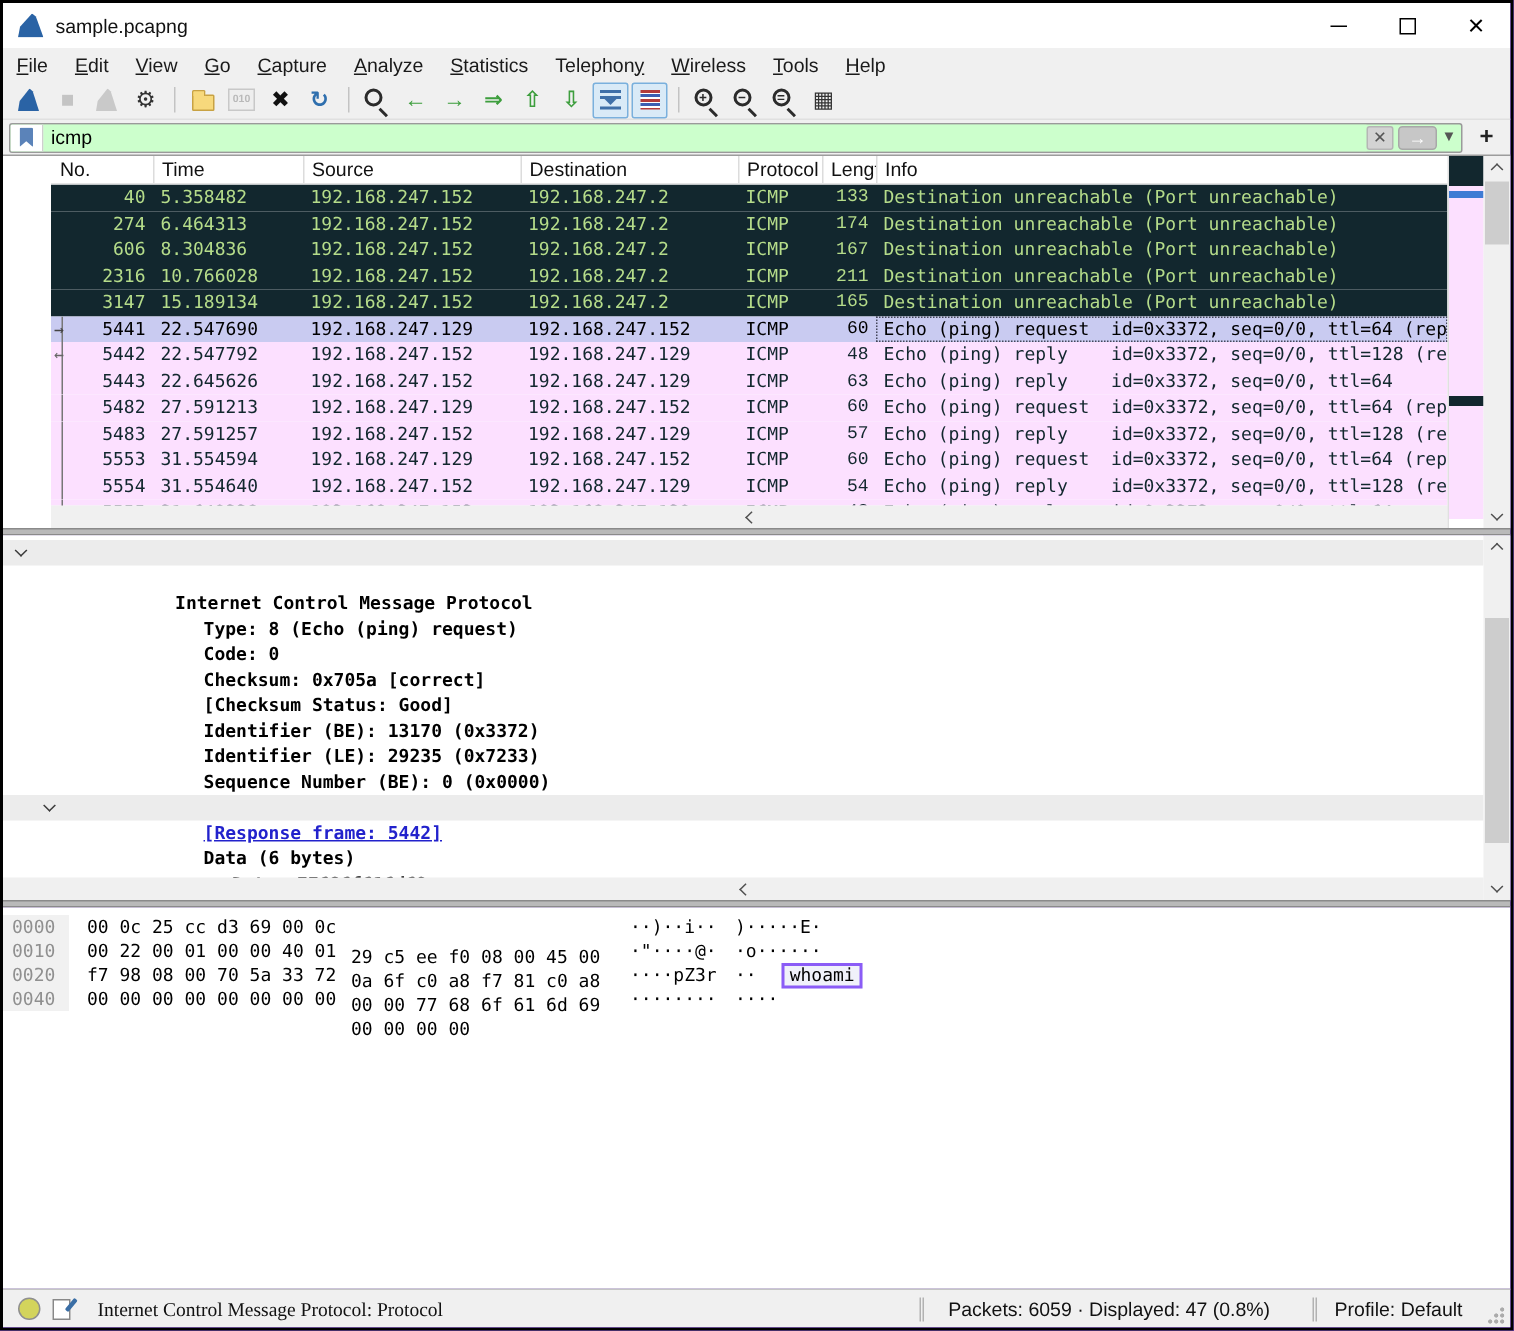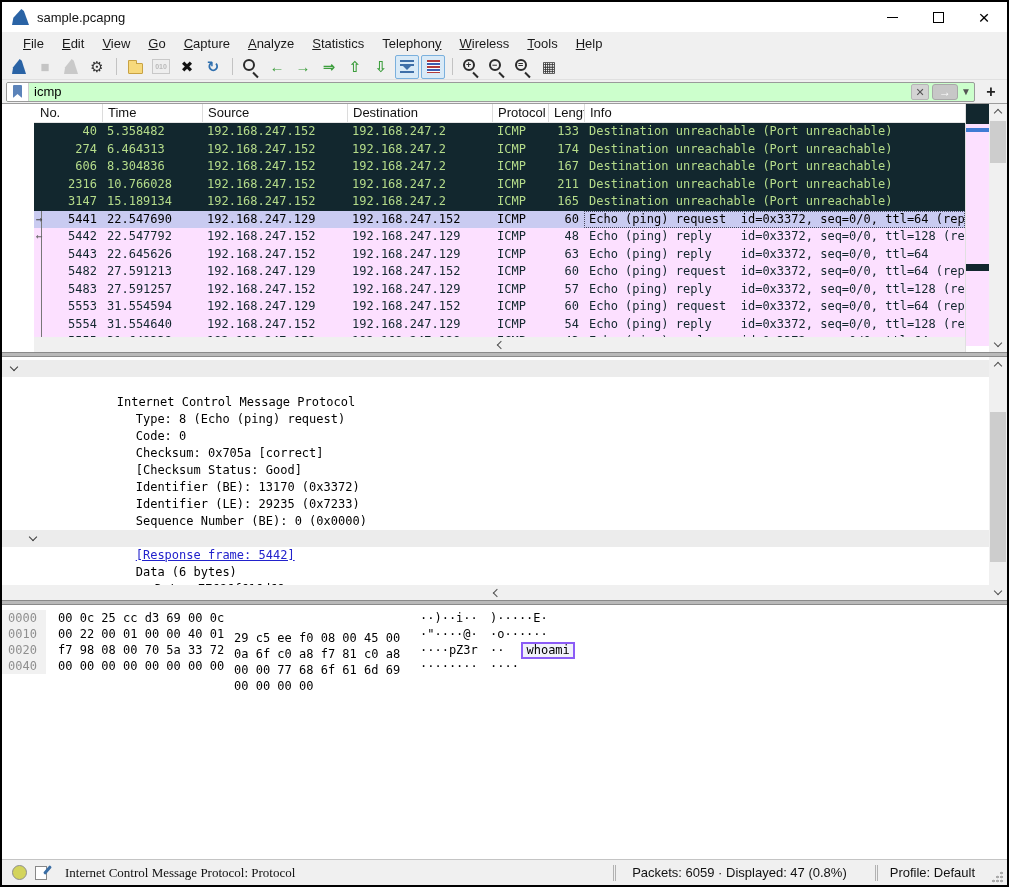--- a/index.html
+++ b/index.html
@@ -14,21 +14,21 @@
   .fin{display:inline-block;width:14px;height:15px;background:#2a63a5;
        clip-path:polygon(0 100%,8% 55%,55% 0,70% 12%,100% 100%);}
   .titlebar .fin{width:17px;height:16px;margin:0 8px 0 10px;}
   .title-text{font-size:13px;color:#111;}
   .win-controls{margin-left:auto;display:flex;height:100%;}
   .win-btn{width:46px;display:flex;align-items:center;justify-content:center;color:#000;}
   .min-glyph{display:block;width:11px;height:1px;background:#000;}
   .max-glyph{display:block;width:11px;height:11px;border:1px solid #000;}
   .close-glyph{font-size:19px;font-weight:300;line-height:1;}
   
-  .menubar{height:22px;background:#f0f0f0;display:flex;align-items:center;padding-left:12px;flex:none;}
+  .menubar{height:22px;background:#f0f0f0;display:flex;align-items:center;padding-left:0;flex:none;}
   .menu-item{font-size:13px;color:#1a1a1a;padding:2px 9px;}
   .menu-item u{text-decoration:underline;}
   
   .toolbar{height:26px;background:#f0f0f0;display:flex;align-items:center;padding-left:4px;
            border-bottom:1px solid #e0e0e0;flex:none;}
   .tbtn{height:24px;min-width:24px;display:flex;align-items:center;justify-content:center;
         margin:0 1px;border:1px solid transparent;border-radius:2px;}
   .tbtn.active{background:#d9eaf7;border-color:#7ab0dd;}
   .tbtn.disabled{opacity:.45;}
   .tbtn.sep{min-width:8px;margin:0 2px;}
@@ -89,21 +89,21 @@
   .plheader span:first-child{border-left:none;padding-left:6px;}
   .pl-body{height:214px;overflow:hidden;background:#fff;flex:none;}
   .prow{display:grid;grid-template-columns:16px 52px 100px 145px 145px 56px 36px 1fr;
         height:17.5px;line-height:17.5px;font-family:"DejaVu Sans Mono","Liberation Mono",monospace;
         font-size:12px;}
   .prow span{white-space:pre;overflow:hidden;}
   .prow.error{background:#12272e;color:#b5dc8a;}
   .prow.plain{background:#fce0ff;color:#12272e;}
   .prow.selected{background:#c9cbf1;color:#000;}
   .c-no{text-align:right;padding-right:5px;}
-  .c-len{text-align:right;padding-right:5px;}
+  .c-len{text-align:right;padding-right:5px;font-family:Liberation Mono, monospace;}
   .c-time,.c-src,.c-dst,.c-proto,.c-info{padding-left:5px;}
   .prow.selected .c-info{outline:1px dotted #44465a;outline-offset:-1px;}
   .gutter{position:relative;}
   .gutter.gline::before{content:'';position:absolute;left:7px;top:0;bottom:0;width:1px;background:#777;}
   .garrow{position:absolute;left:2px;top:0;font-size:11px;color:#666;}
   .prow.selected .garrow{color:#444;}
   .pl-mini{width:24px;flex:none;border-left:1px solid #e0e0e0;
      background:linear-gradient(to bottom,
        #12272e 0 8%, #fce0ff 8% 9.5%, #3f7bd4 9.5% 11.2%, #fce0ff 11.2% 64.5%,
        #12272e 64.5% 67.2%, #fce0ff 67.2% 97.5%, #ffffff 97.5% 100%);}
@@ -118,21 +118,21 @@
   .hscroll{height:15px;background:#f0f0f0;display:flex;align-items:center;flex:none;}
   .hs-track{flex:1;height:100%;position:relative;}
   .sb-thumb-h{position:absolute;top:1px;bottom:1px;background:#cdcdcd;}
   
   .splitter{height:5px;background:#b9b9b9;border-top:1px solid #8a8a8a;border-bottom:1px solid #8a8a8a;flex:none;}
   
   .details{height:243px;display:flex;flex:none;background:#fff;}
   .dt-left{flex:1;min-width:0;display:flex;flex-direction:column;}
   .dtree{flex:1;overflow:hidden;background:#fff;padding-top:3px;}
   .drow{position:relative;height:17px;line-height:17px;
-        font-family:"DejaVu Sans Mono","Liberation Mono",monospace;font-size:12px;color:#000;white-space:pre;}
+        font-family:"DejaVu Sans Mono","Liberation Mono",monospace;font-size:12px;color:#000;white-space:pre;font-weight:bold;}
   .drow.gray{background:#ececec;}
   .drow.i0{padding-left:28px;} .drow.i1{padding-left:47px;} .drow.i2{padding-left:66px;}
   .drow .chev{display:none;position:absolute;top:4px;width:6px;height:6px;
         border-right:1.6px solid #3a3a3a;border-bottom:1.6px solid #3a3a3a;transform:rotate(45deg);}
   .drow.exp .chev{display:block;}
   .drow.i0 .chev{left:9px;} .drow.i1 .chev{left:28px;}
   .drow.link .dtext{color:#2222cc;text-decoration:underline;}
   
   .hexpane{flex:1;background:#fff;overflow:hidden;padding-top:5px;}
   .hrow{height:16px;line-height:16px;font-family:"DejaVu Sans Mono","Liberation Mono",monospace;

